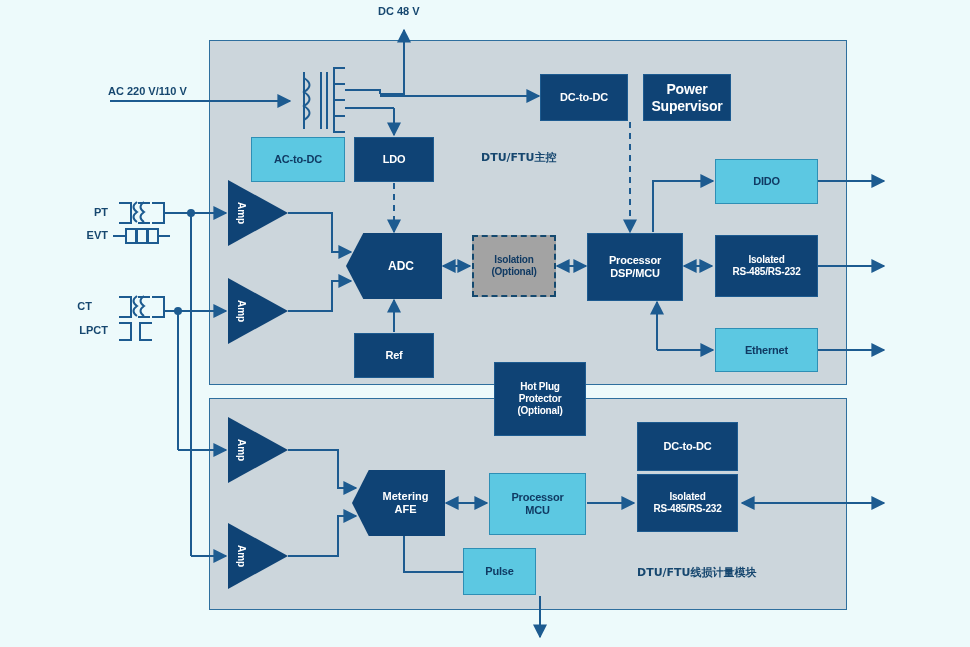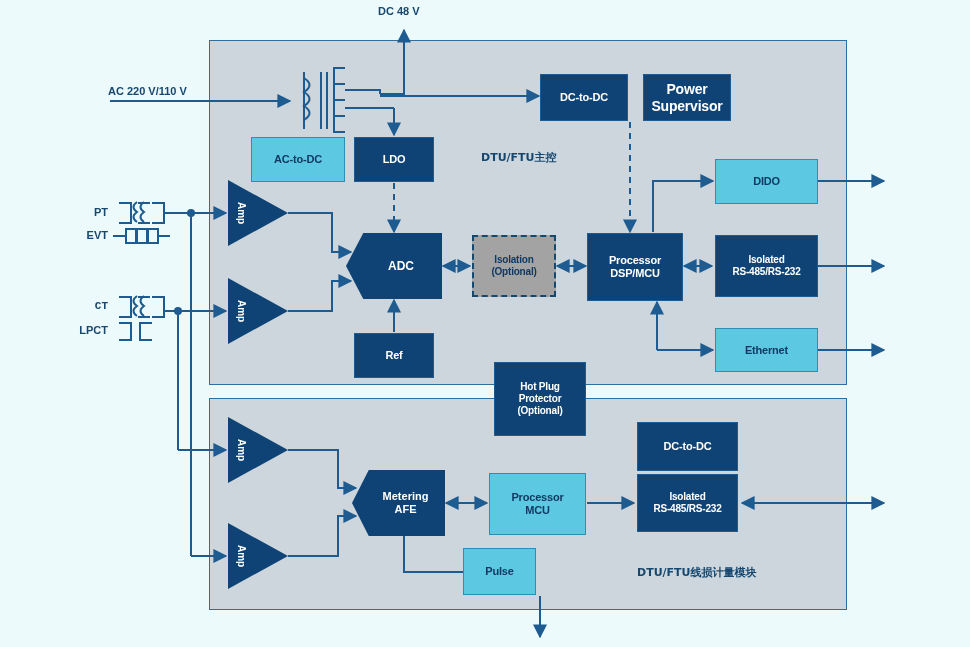--- a/index.html
+++ b/index.html
@@ -191,21 +191,21 @@
       <path d="M540,596 L540,637" marker-end="url(#ah)"></path>
 
     </g>
   </svg>
 
   <div class="lbl" style="left:378px;top:5px;font-size:11px;">DC 48 V</div>
   <div class="lbl" style="left:108px;top:85px;font-size:11px;">AC 220 V/110 V</div>
 
   <div class="symlabel" style="left:60px;top:206px;width:48px;">PT</div>
   <div class="symlabel" style="left:52px;top:229px;width:56px;">EVT</div>
-  <div class="symlabel" style="left:60px;top:300px;width:48px;font-family:Liberation Mono, monospace;">CT</div>
+  <div class="symlabel" style="left:44px;top:300px;width:48px;">CT</div>
   <div class="symlabel" style="left:46px;top:324px;width:62px;">LPCT</div>
 
   <div class="lbl cn" style="left:469px;top:150px;font-size:11px;margin-left:12px;">DTU/FTU主控</div>
   <div class="lbl cn" style="left:637px;top:565px;font-size:11px;">DTU/FTU线损计量模块</div>
 
   <div class="blk light" style="left:251px;top:137px;width:94px;height:45px;font-size:11px;">
     <span>AC-to-DC</span>
   </div>
 
   <div class="blk dark" style="left:354px;top:137px;width:80px;height:45px;font-size:11px;">

